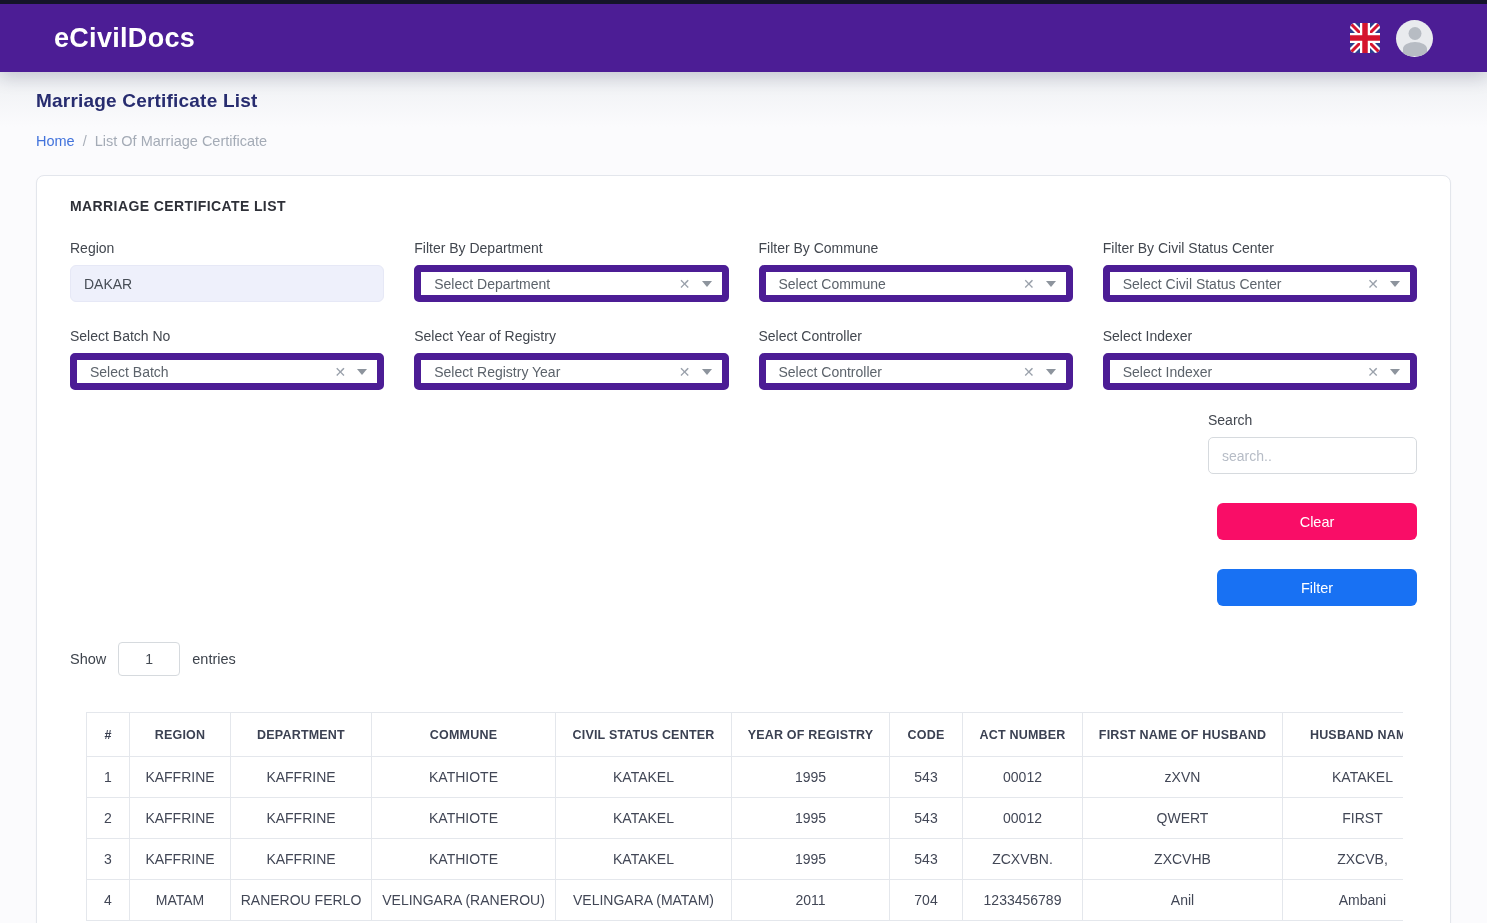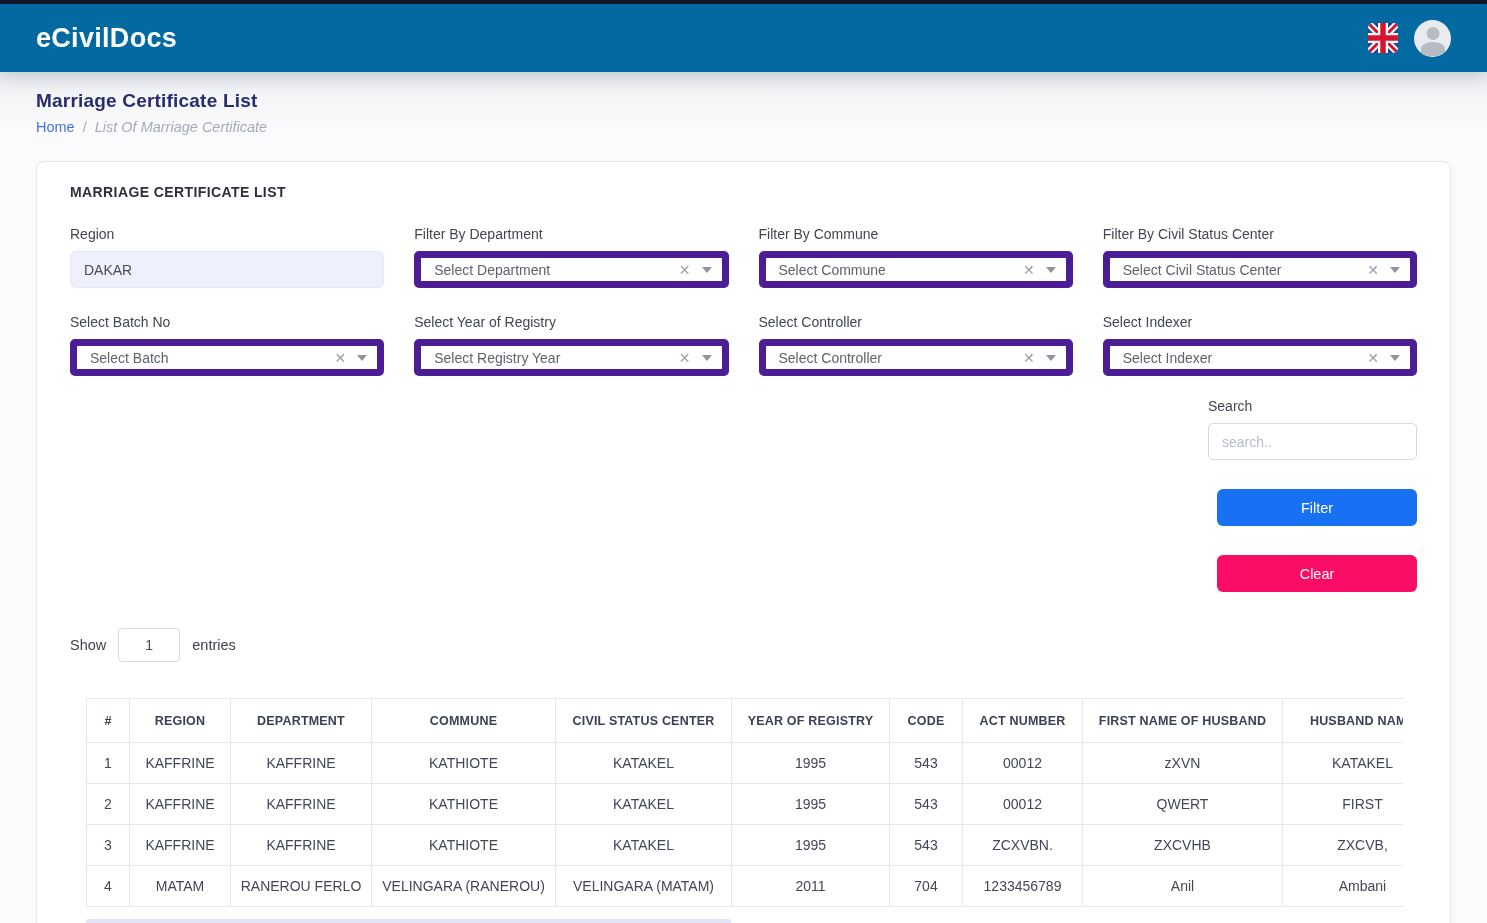--- a/index.html
+++ b/index.html
@@ -1,36 +1,36 @@
 <!DOCTYPE html>
 <html><head>
 <meta charset="utf-8">
 <style>
   * { margin:0; padding:0; box-sizing:border-box; }
   html,body { width:1487px; height:923px; overflow:hidden; }
   body { font-family:"Liberation Sans","DejaVu Sans",sans-serif; background:#fbfbfd; }
 
   
   .top-strip { height:4px; background:#15152a; }
-  .app-header { height:68px; background:#0369a1; display:flex; align-items:center; padding:0 36px;
+  .app-header { height:68px; background:#4c1d95; display:flex; align-items:center; padding:0 54px;
                 box-shadow:0 6px 16px rgba(20,30,60,.18); position:relative; z-index:5; }
   .brand { color:#fff; font-size:27px; font-weight:bold; letter-spacing:.3px; }
   .header-right { margin-left:auto; display:flex; align-items:center; gap:16px; }
   .flag { width:30px; height:30px; display:block; }
   .avatar { width:37px; height:37px; border-radius:50%; background:#e9ebee; position:relative; overflow:hidden; }
   .avatar .head { position:absolute; left:50%; top:7px; transform:translateX(-50%); width:13px; height:13px; border-radius:50%; background:#b7bcc3; }
   .avatar .body { position:absolute; left:50%; top:22px; transform:translateX(-50%); width:24px; height:14px; border-radius:50% 50% 0 0; background:#b7bcc3; }
 
   
   .main { background:linear-gradient(180deg,#eef0f3 0,#fbfbfd 55px); padding:18px 36px 0 36px; height:851px; }
   .page-title { color:#272c6f; font-size:19px; font-weight:bold; letter-spacing:.2px; }
-  .breadcrumb { margin-top:7px; font-size:14.5px; display:flex; gap:8px; align-items:center; }
+  .breadcrumb { margin-top:21px; font-size:14.5px; display:flex; gap:8px; align-items:center; }
   .breadcrumb .home { color:#4273dc; text-decoration:none; cursor:pointer; }
   .breadcrumb .sep { color:#aab0ba; }
-  .breadcrumb .current { color:#a4abb6;font-style:italic; }
+  .breadcrumb .current { color:#a4abb6; }
 
   
   .card { margin-top:26px; background:#fff; border:1px solid #e3e6ec; border-radius:8px;
           padding:22px 33px 26px 33px; box-shadow:0 1px 2px rgba(16,24,40,.04); }
   .card-title { font-size:14px; font-weight:bold; color:#2e3038; letter-spacing:.4px; }
 
   
   .filter-grid { margin-top:26px; display:grid; grid-template-columns:repeat(4,1fr); column-gap:30px; row-gap:26px; }
   .field-label { font-size:14px; color:#42474f; margin-bottom:9px; }
   .control { height:37px; border:7px solid #4c1d95; border-radius:5px; background:#fff; display:flex; align-items:center;
@@ -190,22 +190,22 @@
         </div>
       </div>
 
     </div>
 
     <div class="search-row">
       <div class="search-block">
         <div class="field-label">Search</div>
         <input class="search-input" placeholder="search.." style="">
       </div>
+      <button class="btn btn-clear">Clear</button>
       <button class="btn btn-filter">Filter</button>
-      <button class="btn btn-clear">Clear</button>
     </div>
 
     <div class="entries-row">
       <span>Show</span>
       <input class="entries-input" value="10" style="">
       <span>entries</span>
     </div>
 
     <div class="table-zone">
       <div class="table-wrap">

